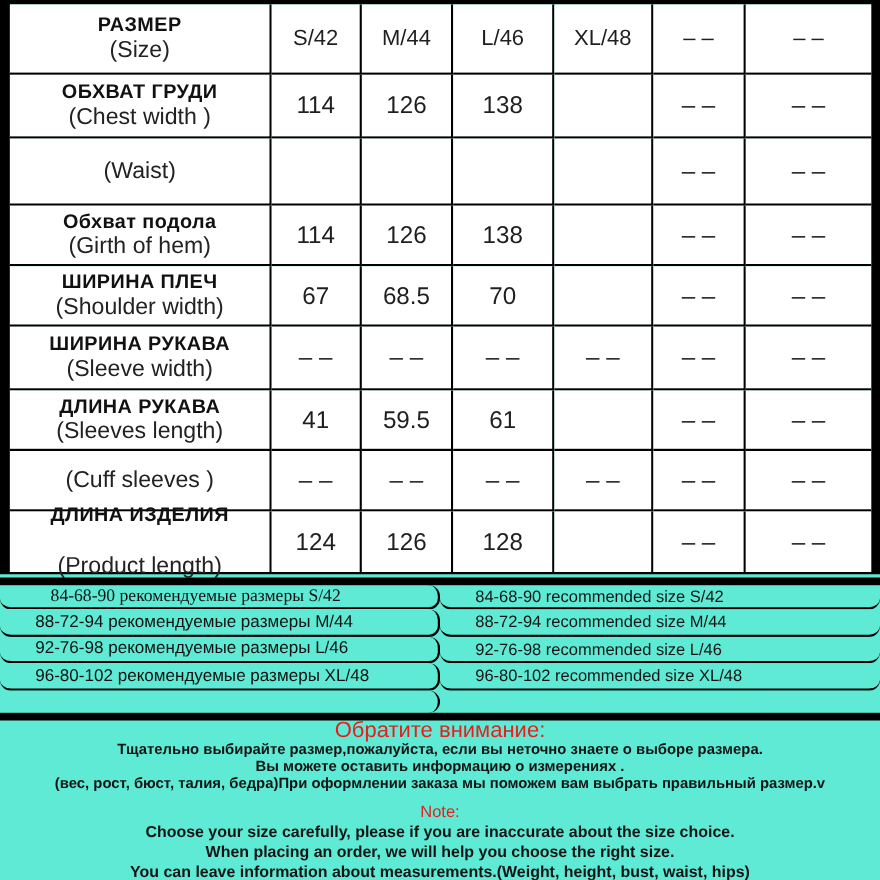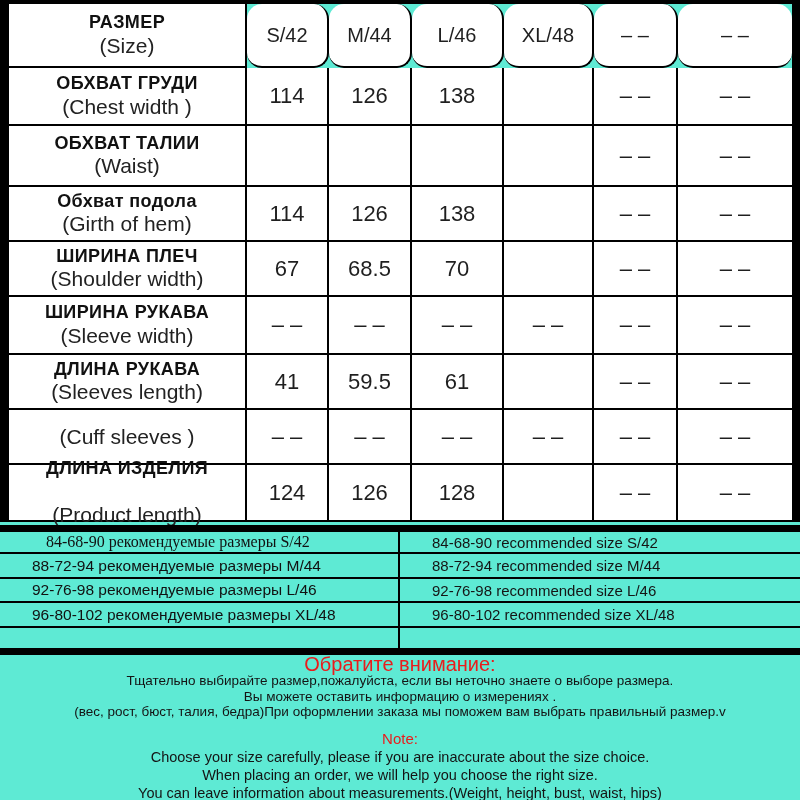--- a/index.html
+++ b/index.html
@@ -17,45 +17,45 @@
   }
   .tr{display:contents;}
   .td{box-sizing:border-box;border-right:2px solid #000;border-bottom:2px solid #000;
       display:flex;align-items:center;justify-content:center;background:#fff;}
   .tr .td:last-child{border-right:none;}
   .tr:last-child .td{border-bottom:none;gap:24px;}
   .label{flex-direction:column;line-height:1.15;text-align:center;padding:2px 4px;}
   .ru{font-weight:bold;font-size:18px;letter-spacing:.4px;color:#111;}
   .en{font-size:21px;color:#222;margin-top:1px;}
   .val{font-size:22px;color:#1f1f1f;}
-  .hdr{font-size:20px;border-radius:15px;}
+  .hdr{font-size:20px;}
 
   
   .sep-bar{position:absolute;left:0;width:800px;height:7px;background:#000;}
   .sep-top{top:525px;}
   .sep-bottom{top:648px;}
 
   
   .rec-table{
     position:absolute;top:532px;left:0;width:800px;box-sizing:border-box;
     display:grid;grid-template-columns:400px 400px;
     grid-template-rows:22px 25px 24px 25px 20px;
   }
   .rec-row{display:contents;}
   .rec-td{box-sizing:border-box;border-bottom:2px solid #000;display:flex;align-items:center;
-          padding-left:32px;font-size:15.5px;color:#111;}
+          padding-left:32px;font-size:15.5px;color:#111;border-radius:10px;}
   .rec-td.right{border-right:none;font-size:15px;color:#151515;}
   .rec-td.left{border-right:2px solid #000;}
   .rec-row:first-child .rec-td.left{font-family:"Liberation Serif",serif;font-size:16px;padding-left:46px;}
   .rec-row:last-child .rec-td{border-bottom:none;}
 
   
   .notes{position:absolute;top:656px;left:0;width:800px;text-align:center;}
   .note-head{font-size:20px;line-height:17px;margin:0;font-weight:400;}
-  .note-line{font-size:13.5px;line-height:15.5px;margin:0;color:#141414;font-weight:400;}
+  .note-line{font-size:13.5px;line-height:15.5px;margin:0;color:#141414;font-weight:700;}
   .note-head.en-h{margin-top:10px;font-size:15px;line-height:18px;}
   .note-line.en-l{font-size:14.5px;line-height:18px;}
 </style>
 </head>
 <body>
 
 <div class="page">
 
   <div class="size-table">
 
@@ -80,21 +80,20 @@
       <div class="td val">114</div>
       <div class="td val">126</div>
       <div class="td val">138</div>
       <div class="td val"></div>
       <div class="td val">– –</div>
       <div class="td val">– –</div>
     </div>
 
     <div class="tr">
       <div class="td label">
-        <div class="ru">ОБХВАТ ТАЛИИ</div>
         <div class="en">(Waist)</div>
       </div>
       <div class="td val"></div>
       <div class="td val"></div>
       <div class="td val"></div>
       <div class="td val"></div>
       <div class="td val">– –</div>
       <div class="td val">– –</div>
     </div>
 

